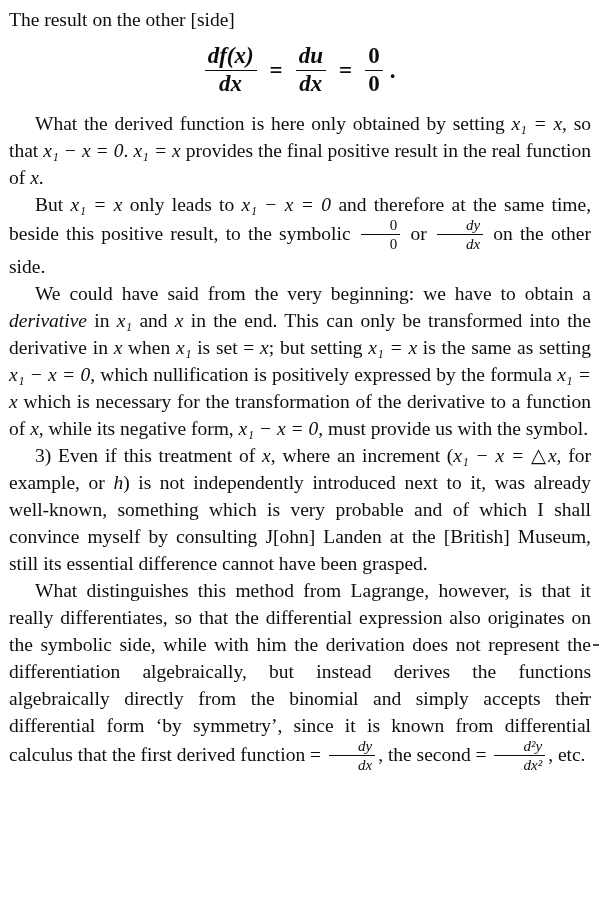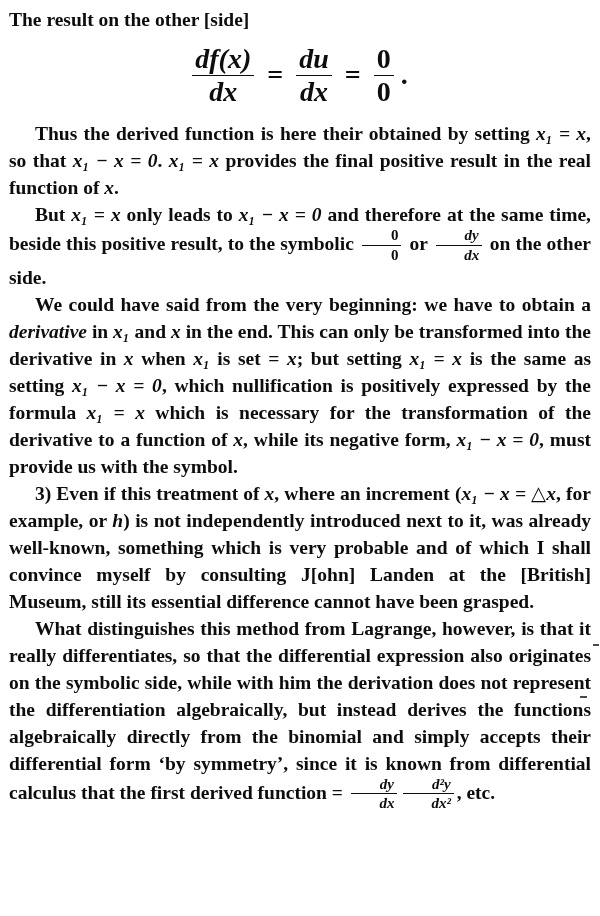--- a/index.html
+++ b/index.html
@@ -16,21 +16,20 @@
     font-family: "Liberation Serif", "DejaVu Serif", "DejaVu Sans", serif;
     font-size: 19.5px;
     line-height: 27px;
     color: #0d0d0d;
     text-rendering: optimizeLegibility;
   }
   p {
     margin: 0;
     text-align: justify;
     text-indent: 26px;
-    font-weight: bold;
   }
   p.noindent { text-indent: 0; text-align: left; }
   .it { font-style: italic; }
 
   
   .frac {
     display: inline-flex;
     flex-direction: column;
     align-items: center;
     vertical-align: middle;
@@ -44,21 +43,21 @@
   .frac .den { display: block; padding-top: 1px; }
   .frac.inline { font-size: 15px; margin: 0 3px; position: relative; top: -1px; }
 
   
   .formula {
     display: flex;
     justify-content: center;
     align-items: center;
     gap: 13px;
     margin: 11px 0 13px 0;
-    font-size: 28px;
+    font-size: 23px;
     font-weight: bold;
     line-height: 1.1;
   }
   .formula .eq { font-weight: bold; }
   .formula .period { margin-left: -6px; }
 
   
   .artifact {
     position: absolute;
     background: #4a4a4a;
@@ -85,38 +84,38 @@
         <span class="den">dx</span>
       </span>
     <span class="eq">=</span>
     <span class="frac">
         <span class="num">0</span>
         <span class="den">0</span>
       </span>
     <span class="period">.</span>
   </div>
 
-  <p><span>Thus the derived function is here their obtained by setting </span><span class="it">x₁ = x</span><span>, so that </span><span class="it">x₁ − x = 0</span><span>. </span><span class="it">x₁ = x</span><span> provides the final positive result in the real function of </span><span class="it">x</span><span>.</span></p>
+  <p><span>What the derived function is here only obtained by setting </span><span class="it">x₁ = x</span><span>, so that </span><span class="it">x₁ − x = 0</span><span>. </span><span class="it">x₁ = x</span><span> provides the final positive result in the real function of </span><span class="it">x</span><span>.</span></p>
 
   <p><span>But </span><span class="it">x₁ = x</span><span> only leads to </span><span class="it">x₁ − x = 0</span><span> and therefore at the same time, beside this positive result, to the symbolic </span><span class="frac inline">
         <span class="num">0</span>
         <span class="den">0</span>
       </span><span> or </span><span class="frac inline it">
         <span class="num">dy</span>
         <span class="den">dx</span>
       </span><span> on the other side.</span></p>
 
   <p><span>We could have said from the very beginning: we have to obtain a </span><span class="it">derivative</span><span> in </span><span class="it">x₁</span><span> and </span><span class="it">x</span><span> in the end. This can only be transformed into the derivative in </span><span class="it">x</span><span> when </span><span class="it">x₁</span><span> is set = </span><span class="it">x</span><span>; but setting </span><span class="it">x₁ = x</span><span> is the same as setting </span><span class="it">x₁ − x = 0</span><span>, which nullification is positively expressed by the formula </span><span class="it">x₁ = x</span><span> which is necessary for the transformation of the derivative to a function of </span><span class="it">x</span><span>, while its negative form, </span><span class="it">x₁ − x = 0</span><span>, must provide us with the symbol.</span></p>
 
   <p><span>3) Even if this treatment of </span><span class="it">x</span><span>, where an increment (</span><span class="it">x₁ − x = △x</span><span>, for example, or </span><span class="it">h</span><span>) is not independently introduced next to it, was already well-known, something which is very probable and of which I shall convince myself by consulting J[ohn] Landen at the [British] Museum, still its essential difference cannot have been grasped.</span></p>
 
   <p><span>What distinguishes this method from Lagrange, however, is that it really differentiates, so that the differential expression also originates on the symbolic side, while with him the derivation does not represent the differentiation algebraically, but instead derives the functions algebraically directly from the binomial and simply accepts their differential form ‘by symmetry’, since it is known from differential calculus that the first derived function = </span><span class="frac inline it">
         <span class="num">dy</span>
         <span class="den">dx</span>
-      </span><span class="frac inline it">
+      </span><span>, the second = </span><span class="frac inline it">
         <span class="num">d²y</span>
         <span class="den">dx²</span>
       </span><span>, etc.</span></p>
 
   <div class="artifact a1"></div>
   <div class="artifact a2"></div>
 
 </div>
 
 </body></html>

